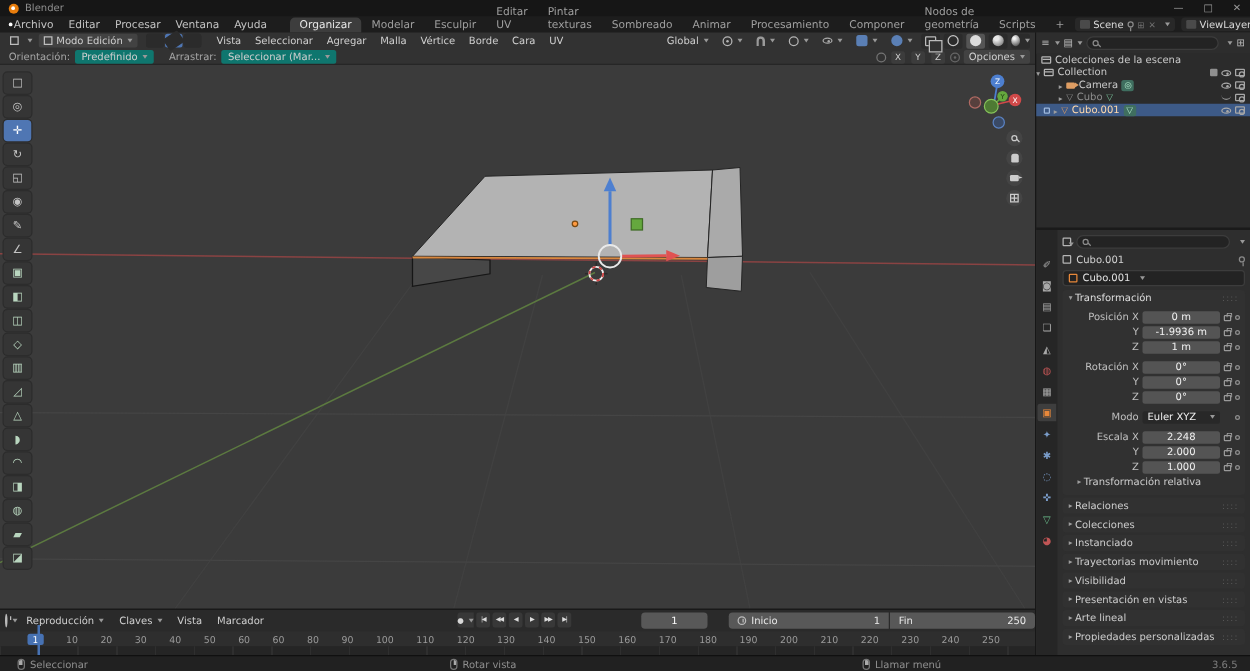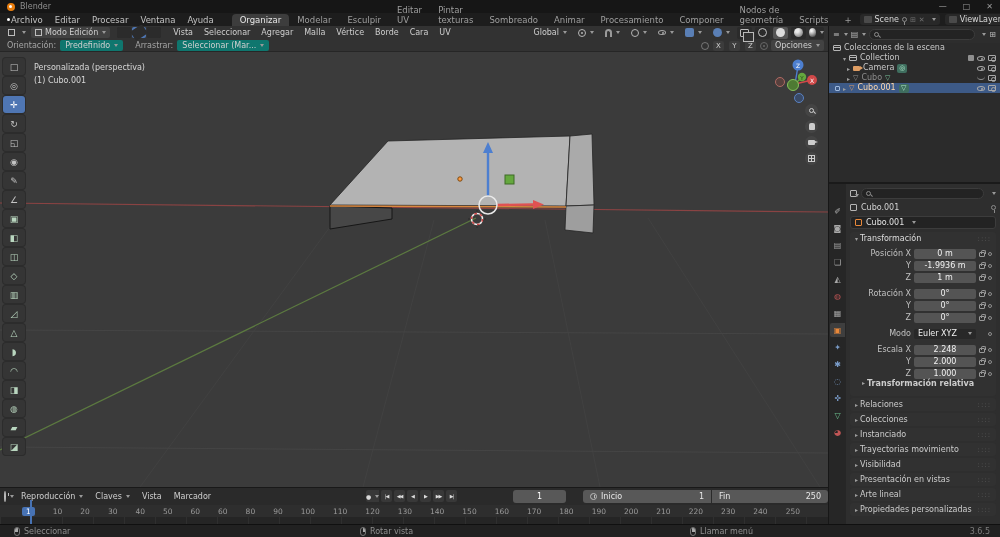--- a/index.html
+++ b/index.html
@@ -132,21 +132,21 @@
   .panel-body { padding:2px 4px 5px; }
   .trow { display:flex; align-items:center; height:11px; margin-top:1px; gap:3px; }
   .trow .tlabel { flex:1; text-align:right; color:#c0c0c0; }
   .tfield { width:62px; height:10px; background:#545454; border-radius:2px; display:flex; align-items:center; justify-content:center; color:#f1f1f1; }
   .tfield.menu { background:#282828; justify-content:flex-start; padding:0 4px; }
   .tfield.menu::after { content:""; margin-left:auto; width:0; height:0; border-left:2.5px solid transparent; border-right:2.5px solid transparent; border-top:3px solid #999; }
   .lock { width:6px; height:5px; border:1px solid #999; border-radius:1px; position:relative; margin-top:2px; }
   .lock::before { content:""; position:absolute; left:1px; top:-3px; width:3px; height:3px; border:1px solid #999; border-bottom:none; border-radius:2px 2px 0 0; }
   .adot { width:4px; height:4px; border:1px solid #8f8f8f; border-radius:50%; }
   .gap { height:4px; }
-  .subpanel { height:12px; display:flex; padding-left:8px; color:#cccccc; gap:2px;font-weight:bold; }
+  .subpanel { height:12px; display:flex; align-items:center; padding-left:8px; color:#cccccc; gap:2px; }
   .cpanel { height:13px; background:#313131; border-radius:3px; margin-top:2px; display:flex; align-items:center; padding:0 5px; color:#cdcdcd; gap:2px; }
 
   
   .timeline { position:absolute; left:0; top:461px; width:828px; height:37px; background:#2a2a2a; border-top:1px solid #191919; }
   .tl-header { position:relative; height:17px; display:flex; align-items:center; font-size:8px; color:#cfcfcf; padding:0 4px; gap:2px; }
   .tl-abs { position:absolute; top:2px; display:flex; align-items:center; gap:2px; }
   .clock { width:7px; height:7px; border:1px solid #bbb; border-radius:50%; position:relative; }
   .clock::after { content:""; position:absolute; left:2.5px; top:1px; width:1px; height:2.5px; background:#bbb; }
   .tpbtn { width:11px; height:12px; background:#383838; border-radius:2px; display:flex; align-items:center; justify-content:center; font-size:5px; color:#dcdcdc; letter-spacing:-1px; }
   .recbtn { width:13px; height:12px; background:#383838; border-radius:2px 0 0 2px; display:flex; align-items:center; justify-content:center; color:#d8d8d8; font-size:6px; }
@@ -346,24 +346,20 @@
         <g>
           <line x1="477" y1="158" x2="477" y2="161" stroke="#2a2a2a" stroke-width="1"></line>
           <line x1="477" y1="173" x2="477" y2="176" stroke="#2a2a2a" stroke-width="1"></line>
           <line x1="468" y1="167" x2="471" y2="167" stroke="#2a2a2a" stroke-width="1"></line>
           <line x1="483" y1="167" x2="486" y2="167" stroke="#2a2a2a" stroke-width="1"></line>
           <circle cx="477" cy="167" r="5.5" fill="none" stroke="#f0f0f0" stroke-width="1.5"></circle>
           <circle cx="477" cy="167" r="5.5" fill="none" stroke="#cc4444" stroke-width="1.5" stroke-dasharray="2.8 2.8"></circle>
         </g>
       </svg>
 
-      <div class="overlay-text">
-        <div>Personalizada (perspectiva)</div>
-        <div>(1) Cubo.001</div>
-      </div>
 
       
       <div class="toolbar">
         <span class="tool">□</span>
         <span class="tool">◎</span>
         <span class="tool active">✛</span>
         <span class="tool">↻</span>
         <span class="tool">◱</span>
         <span class="tool">◉</span>
         <span class="tool">✎</span>
@@ -425,21 +421,21 @@
           <span class="searchbox">
               <span class="mag"></span>
             </span>
           <span class="dd"><span class="i-chk" style="clip-path:polygon(0 0,100% 0,60% 55%,60% 100%,40% 100%,40% 55%)"></span></span>
           <span>⊞</span>
         </div>
         <div class="ol-row">
           <span class="colbox"></span>
           <span class="name">Colecciones de la escena</span>
         </div>
-        <div class="ol-row" style="padding-left:14px">
+        <div class="ol-row" style="padding-left:0">
           <span class="exp"></span>
           <span class="colbox"></span>
           <span class="name">Collection</span>
           <span class="spacer"></span>
           <span class="i-chk"></span>
           <span class="i-eye"></span>
           <span class="i-cam"></span>
         </div>
         <div class="ol-row" style="padding-left:18px">
           <span class="col"></span>

